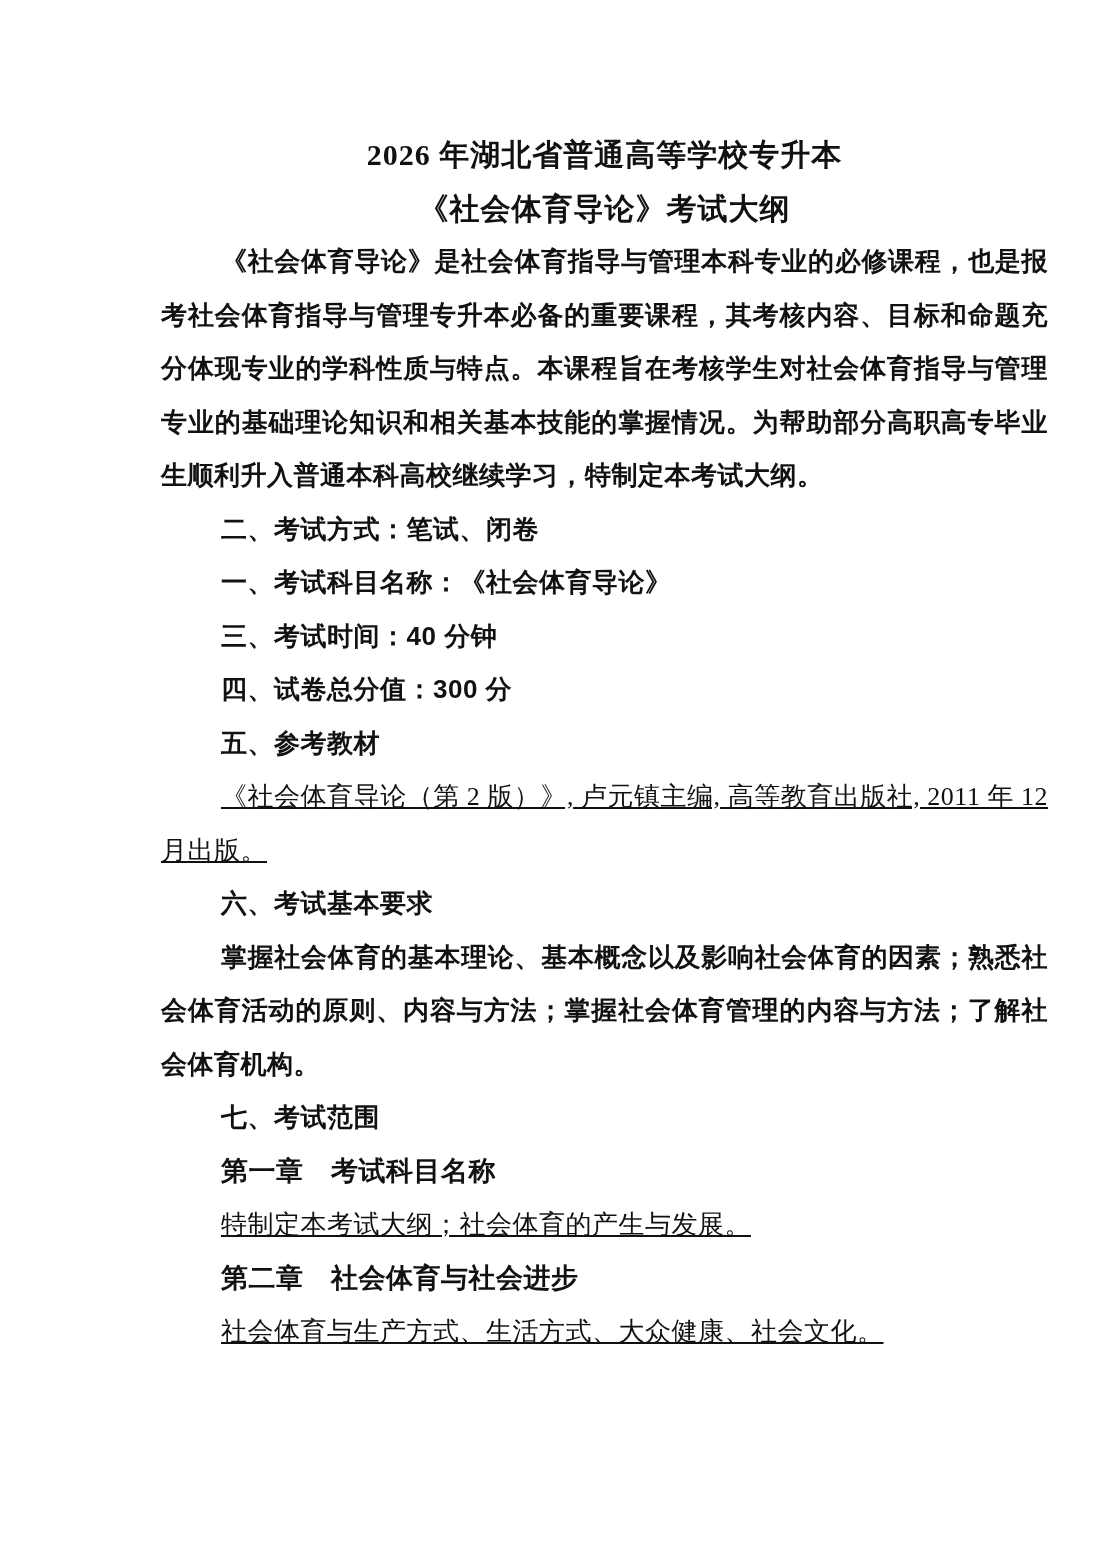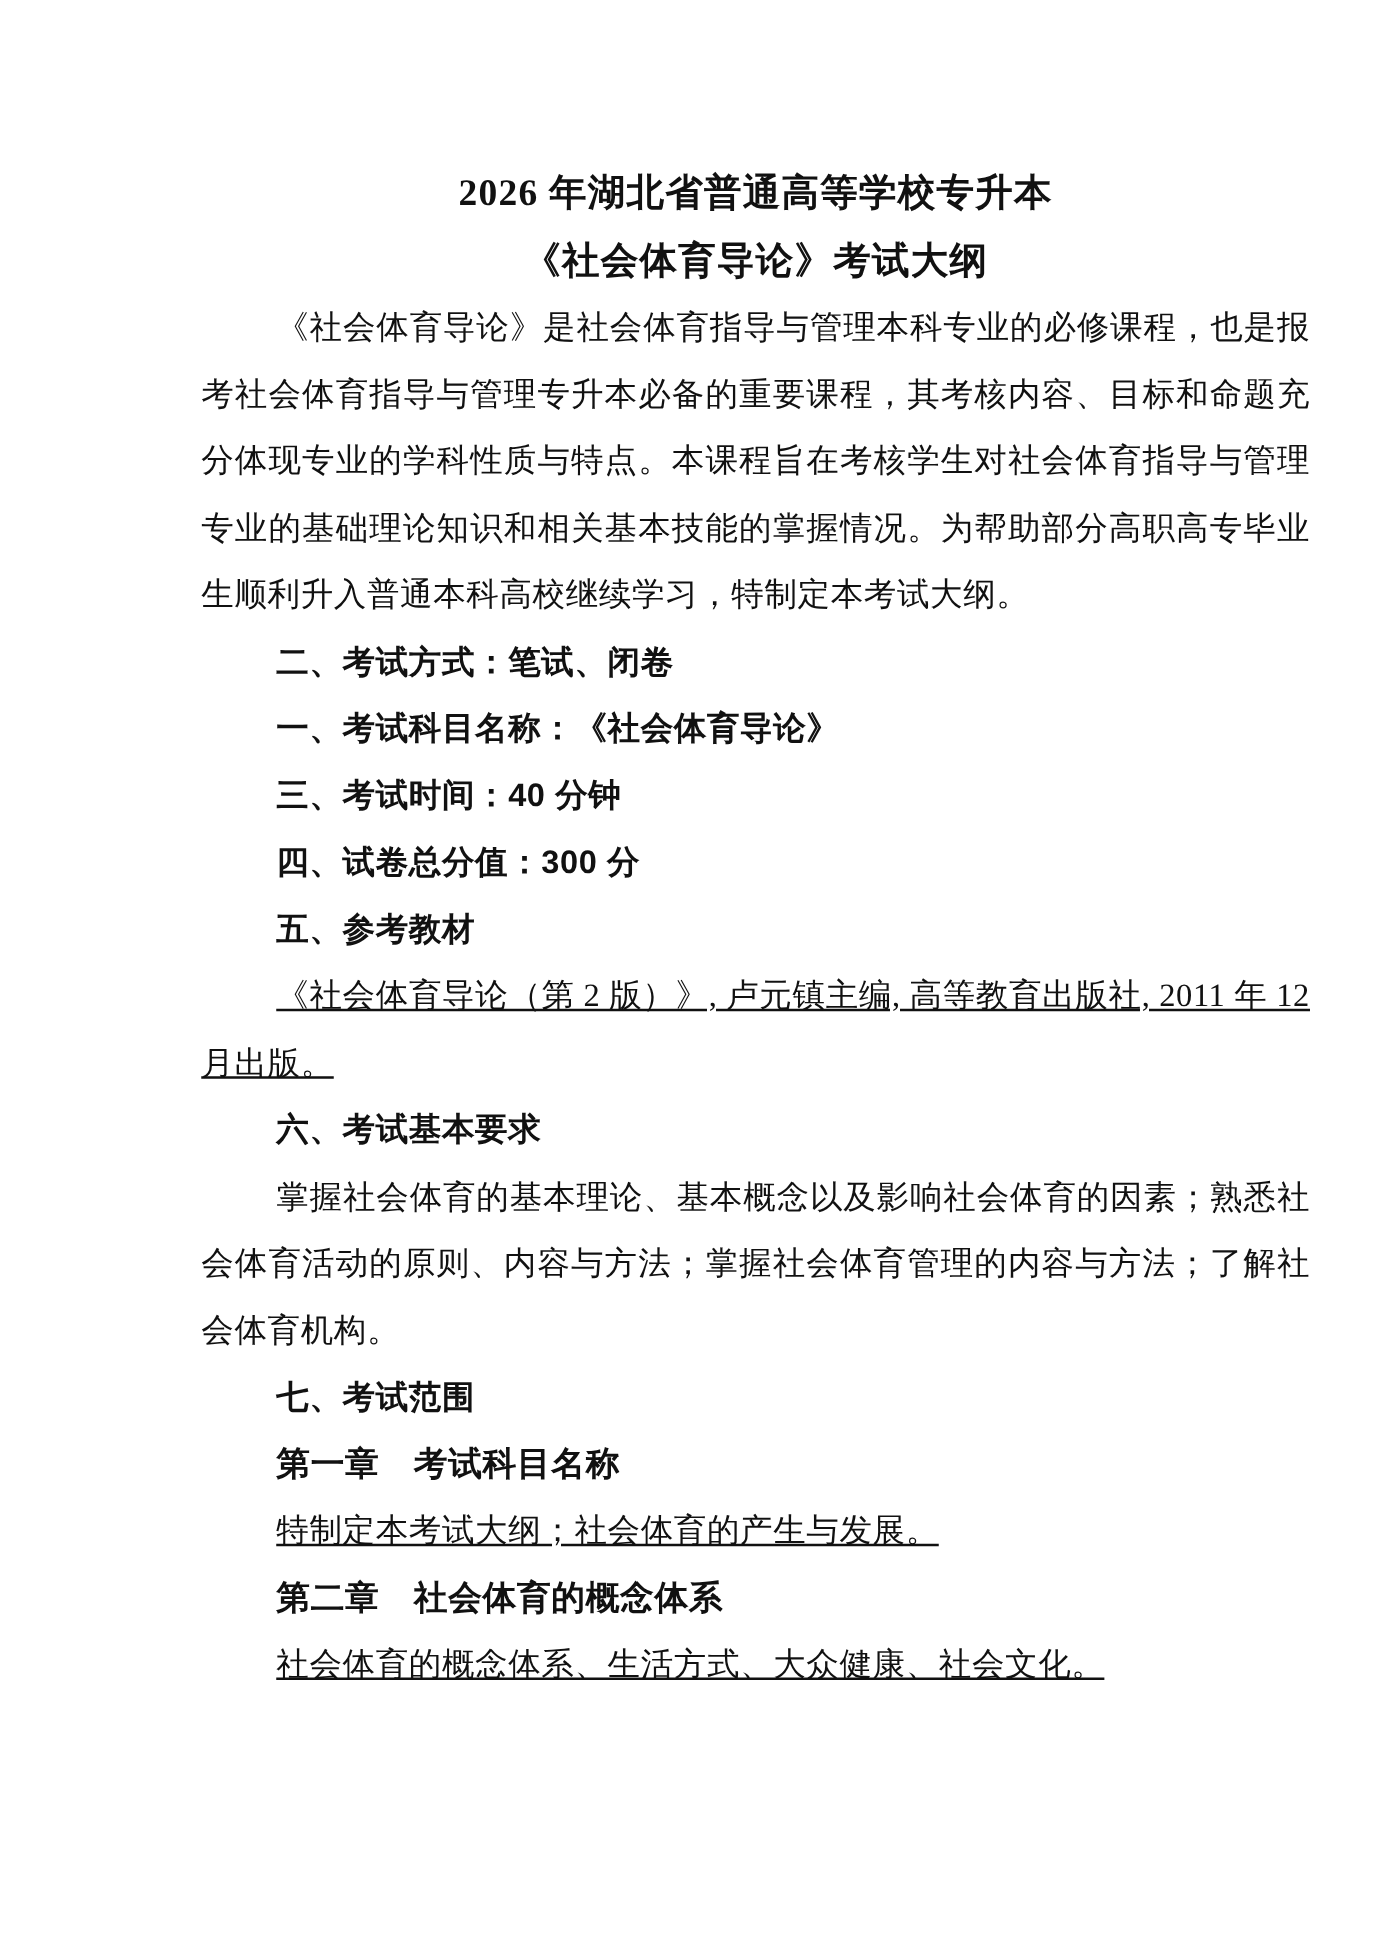--- a/index.html
+++ b/index.html
@@ -24,21 +24,21 @@
   .title-line {
     font-family: "Liberation Serif", serif;
     font-weight: 700;
     font-size: 30px;
     line-height: 53.5px;
     text-align: center;
     letter-spacing: 1px;
   }
   .body-para {
     font-family: "Liberation Serif", serif;
-    font-weight: 400;
+    font-weight: 700;
     font-size: 26px;
     line-height: 53.5px;
     text-align: justify;
     text-justify: inter-ideograph;
     text-indent: 60px;
     letter-spacing: 0.5px;
   }
   .num-heading {
     font-family: "Liberation Sans", sans-serif;
     font-weight: 700;
@@ -94,18 +94,18 @@
     <p class="num-heading">六、考试基本要求</p>
 
     <p class="body-para">掌握社会体育的基本理论、基本概念以及影响社会体育的因素；熟悉社会体育活动的原则、内容与方法；掌握社会体育管理的内容与方法；了解社会体育机构。</p>
 
     <p class="num-heading">七、考试范围</p>
 
     <p class="chapter-title">第一章　考试科目名称</p>
 
     <p class="chapter-body">特制定本考试大纲；社会体育的产生与发展。</p>
 
-    <p class="chapter-title">第二章　社会体育的概念体系</p>
+    <p class="chapter-title">第二章　社会体育与社会进步</p>
 
-    <p class="chapter-body">社会体育的概念体系、生活方式、大众健康、社会文化。</p>
+    <p class="chapter-body">社会体育与生产方式、生活方式、大众健康、社会文化。</p>
 
   </div>
 </div>
 
 </body></html>

